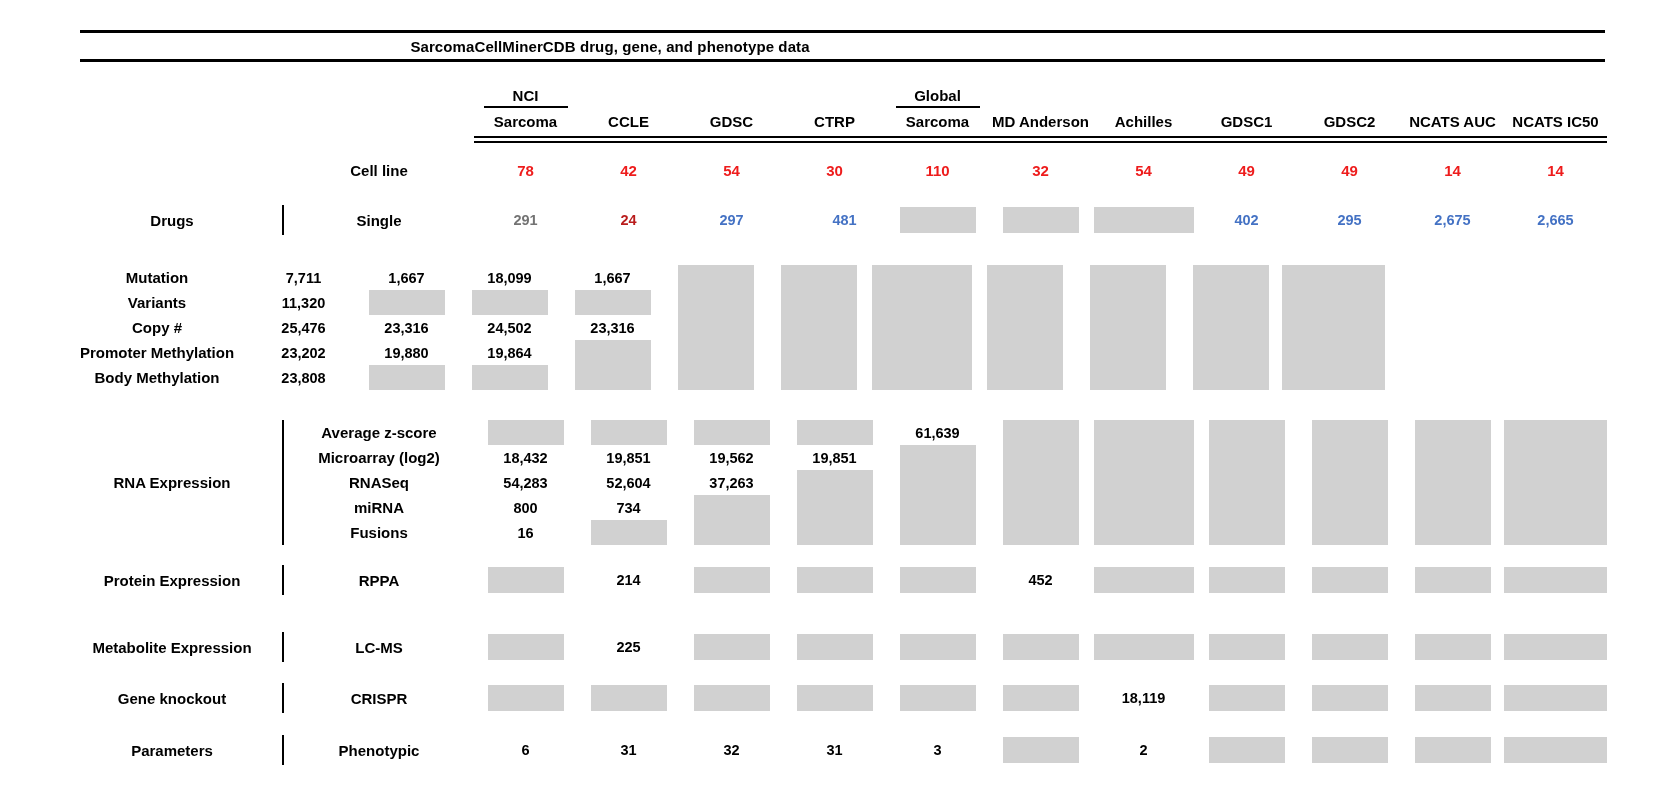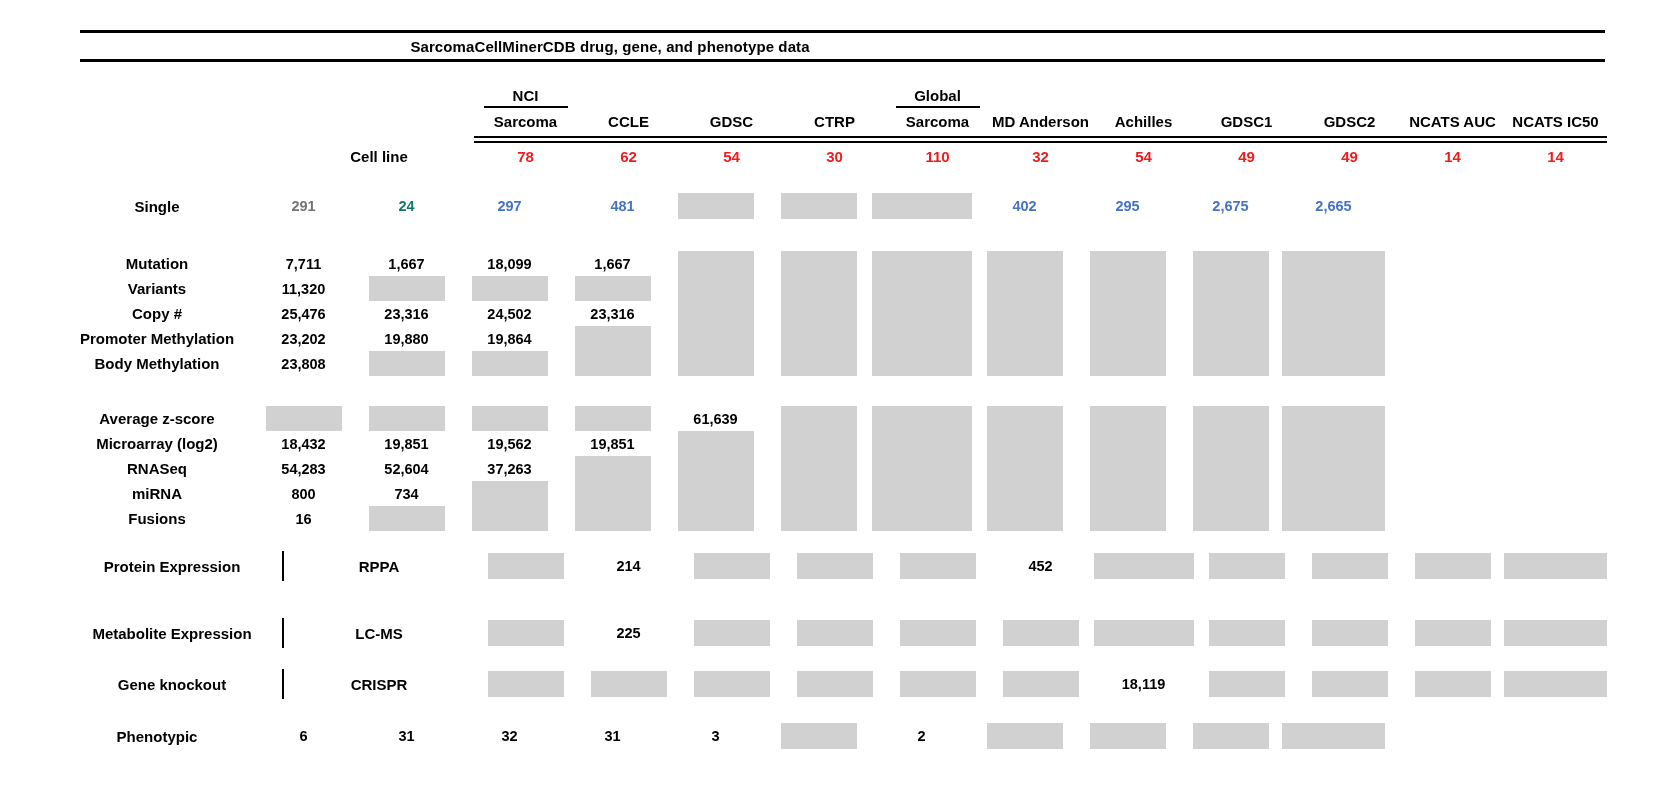--- a/index.html
+++ b/index.html
@@ -31,21 +31,21 @@
   .hcell{text-align:center;font-size:15px;}
   .toplabel{
     display:inline-block;min-width:84px;text-align:center;
     border-bottom:2.5px solid #000;padding-bottom:2px;font-size:15px;
   }
   .dline{
     margin-left:474px;width:1133px;height:3px;
     border-top:2px solid #000;border-bottom:2px solid #000;
     margin-top:2px;
   }
-  .cellrow{margin-top:0;height:26px;}
+  .cellrow{margin-top:14px;height:26px;}
   .sublabel{text-align:center;font-size:15px;}
   .cellv{text-align:center;font-size:15px;}
   
   #sections{margin-top:0;}
   .section{display:flex;margin-left:62px;}
   .cat{
     width:220px;display:flex;align-items:center;justify-content:center;
     text-align:center;font-size:15px;
     border-right:2px solid #000;
   }
@@ -109,42 +109,43 @@
     <div class="hcell">GDSC2</div>
     <div class="hcell">NCATS AUC</div>
     <div class="hcell">NCATS IC50</div>
   </div>
 <div class="dline"></div>
 
 <div class="cellrow" id="cellline-row">
   <div></div>
   <div class="sublabel">Cell line</div>
 <div class="cellv redval" style="color: rgb(238, 28, 28);">78</div>
-    <div class="cellv redval" style="color: rgb(238, 28, 28);">62</div>
+    <div class="cellv redval" style="color: rgb(238, 28, 28);">42</div>
     <div class="cellv redval" style="color: rgb(238, 28, 28);">54</div>
     <div class="cellv redval" style="color: rgb(238, 28, 28);">30</div>
     <div class="cellv redval" style="color: rgb(238, 28, 28);">110</div>
     <div class="cellv redval" style="color: rgb(238, 28, 28);">32</div>
     <div class="cellv redval" style="color: rgb(238, 28, 28);">54</div>
     <div class="cellv redval" style="color: rgb(238, 28, 28);">49</div>
     <div class="cellv redval" style="color: rgb(238, 28, 28);">49</div>
     <div class="cellv redval" style="color: rgb(238, 28, 28);">14</div>
     <div class="cellv redval" style="color: rgb(238, 28, 28);">14</div>
   </div>
 
 <div id="sections">
     <div class="section">
+      <div class="cat">Drugs</div>
       <div class="rows">
         <div class="trow single">
           <div class="sublabel">Single</div>
           <div class="cell c0">
             <span class="val blue" style="color: #737373;">291</span>
           </div>
           <div class="cell c1">
-            <span class="val blue" style="color: #0f766e;">24</span>
+            <span class="val blue" style="color: #b91c1c;">24</span>
           </div>
           <div class="cell c2">
             <span class="val blue" style="color: rgb(68, 114, 196);">297</span>
           </div>
           <div class="cell c3">
             <span class="val blue" style="color: rgb(68, 114, 196); margin-left: 20px;">481</span>
           </div>
           <div class="cell c4">
             <div class="gbox" style="background: rgb(209, 209, 209);"></div>
           </div>
@@ -347,20 +348,21 @@
           <div class="cell c9">
             <div class="gbox" style="background: rgb(209, 209, 209);"></div>
           </div>
           <div class="cell c10">
             <div class="gbox" style="background: rgb(209, 209, 209);"></div>
           </div>
         </div>
       </div>
     </div>
     <div class="section">
+      <div class="cat">RNA Expression</div>
       <div class="rows">
         <div class="trow">
           <div class="sublabel">Average z-score</div>
           <div class="cell c0">
             <div class="gbox" style="background: rgb(209, 209, 209);"></div>
           </div>
           <div class="cell c1">
             <div class="gbox" style="background: rgb(209, 209, 209);"></div>
           </div>
           <div class="cell c2">
@@ -654,20 +656,21 @@
           <div class="cell c9">
             <div class="gbox" style="background: rgb(209, 209, 209);"></div>
           </div>
           <div class="cell c10">
             <div class="gbox" style="background: rgb(209, 209, 209);"></div>
           </div>
         </div>
       </div>
     </div>
     <div class="section">
+      <div class="cat">Parameters</div>
       <div class="rows">
         <div class="trow single">
           <div class="sublabel">Phenotypic</div>
           <div class="cell c0">
             <span class="val">6</span>
           </div>
           <div class="cell c1">
             <span class="val">31</span>
           </div>
           <div class="cell c2">

